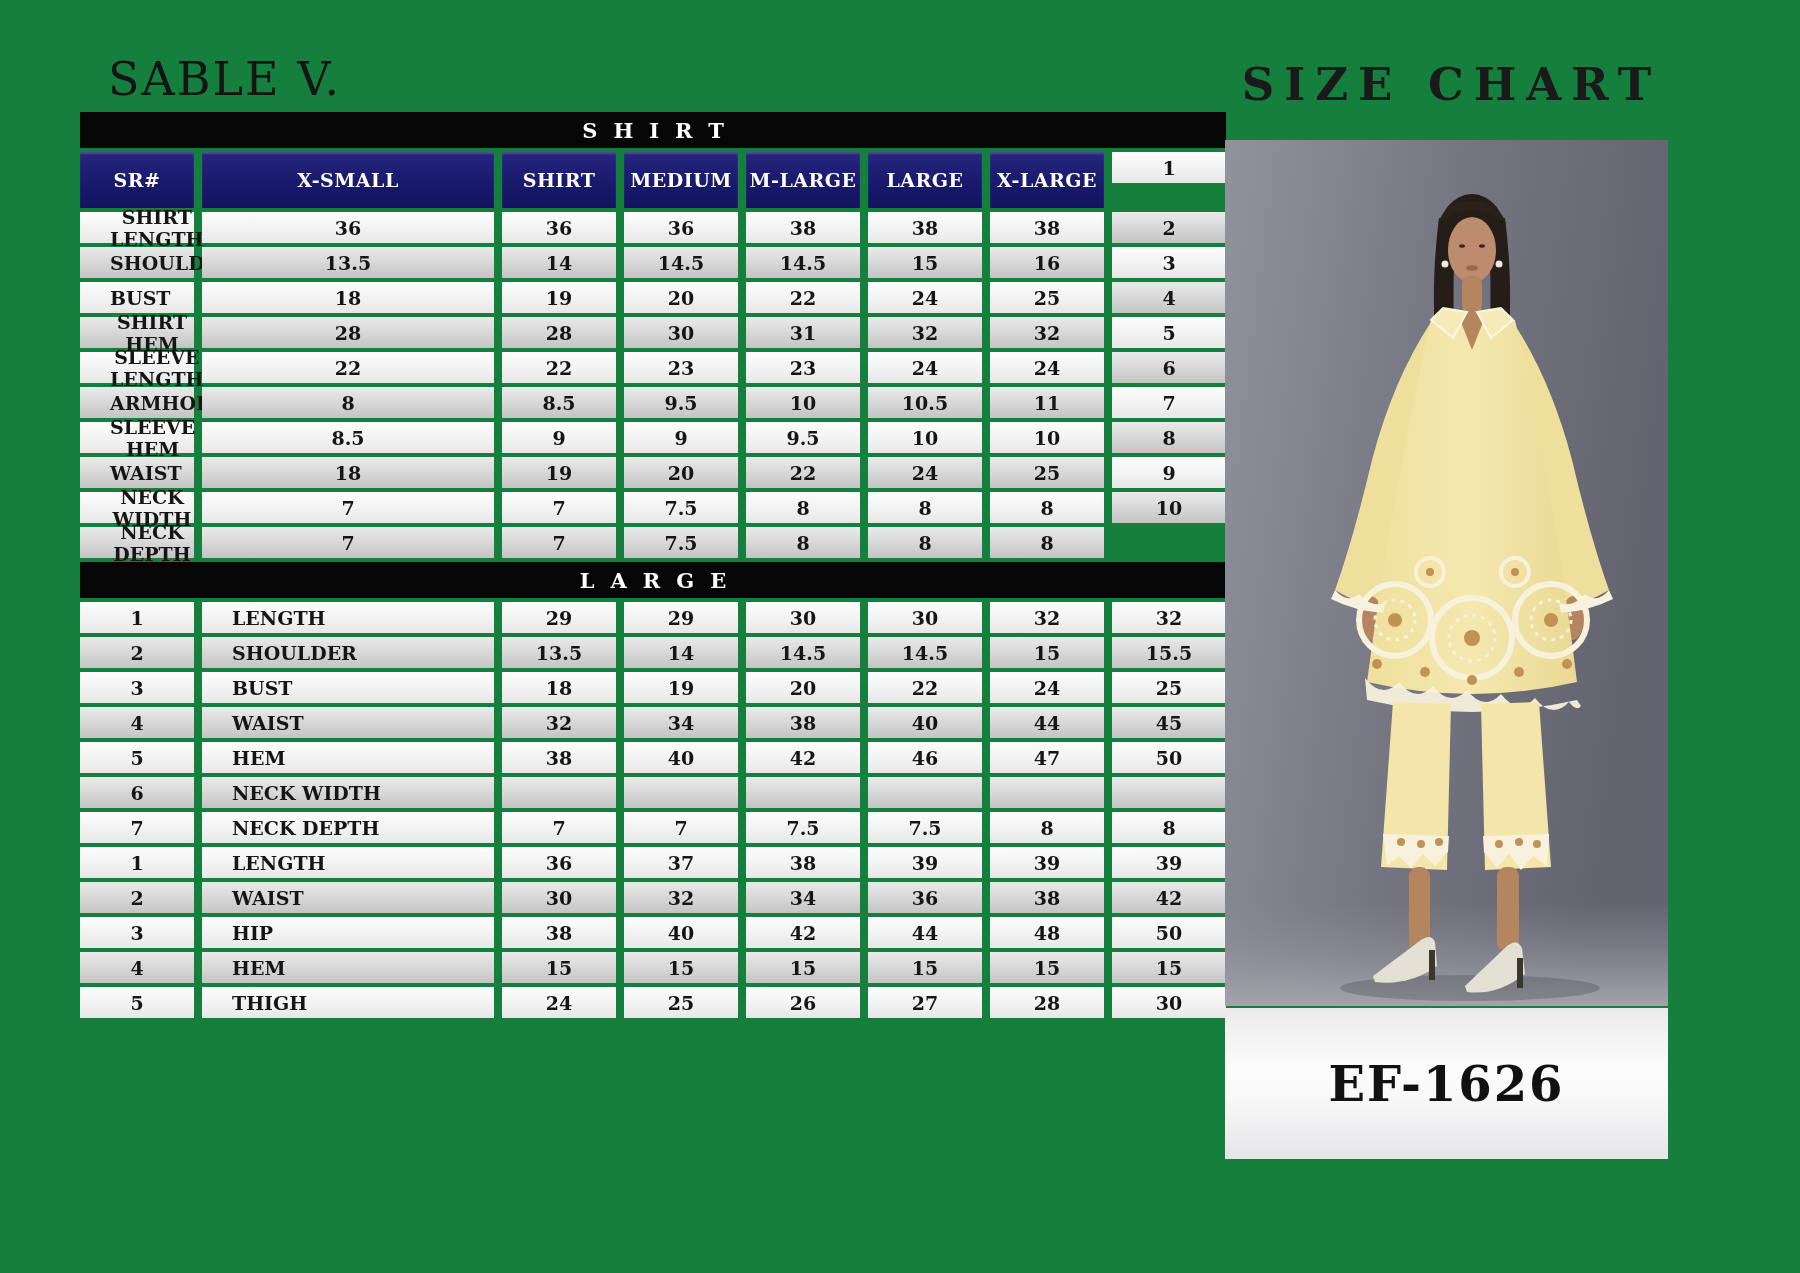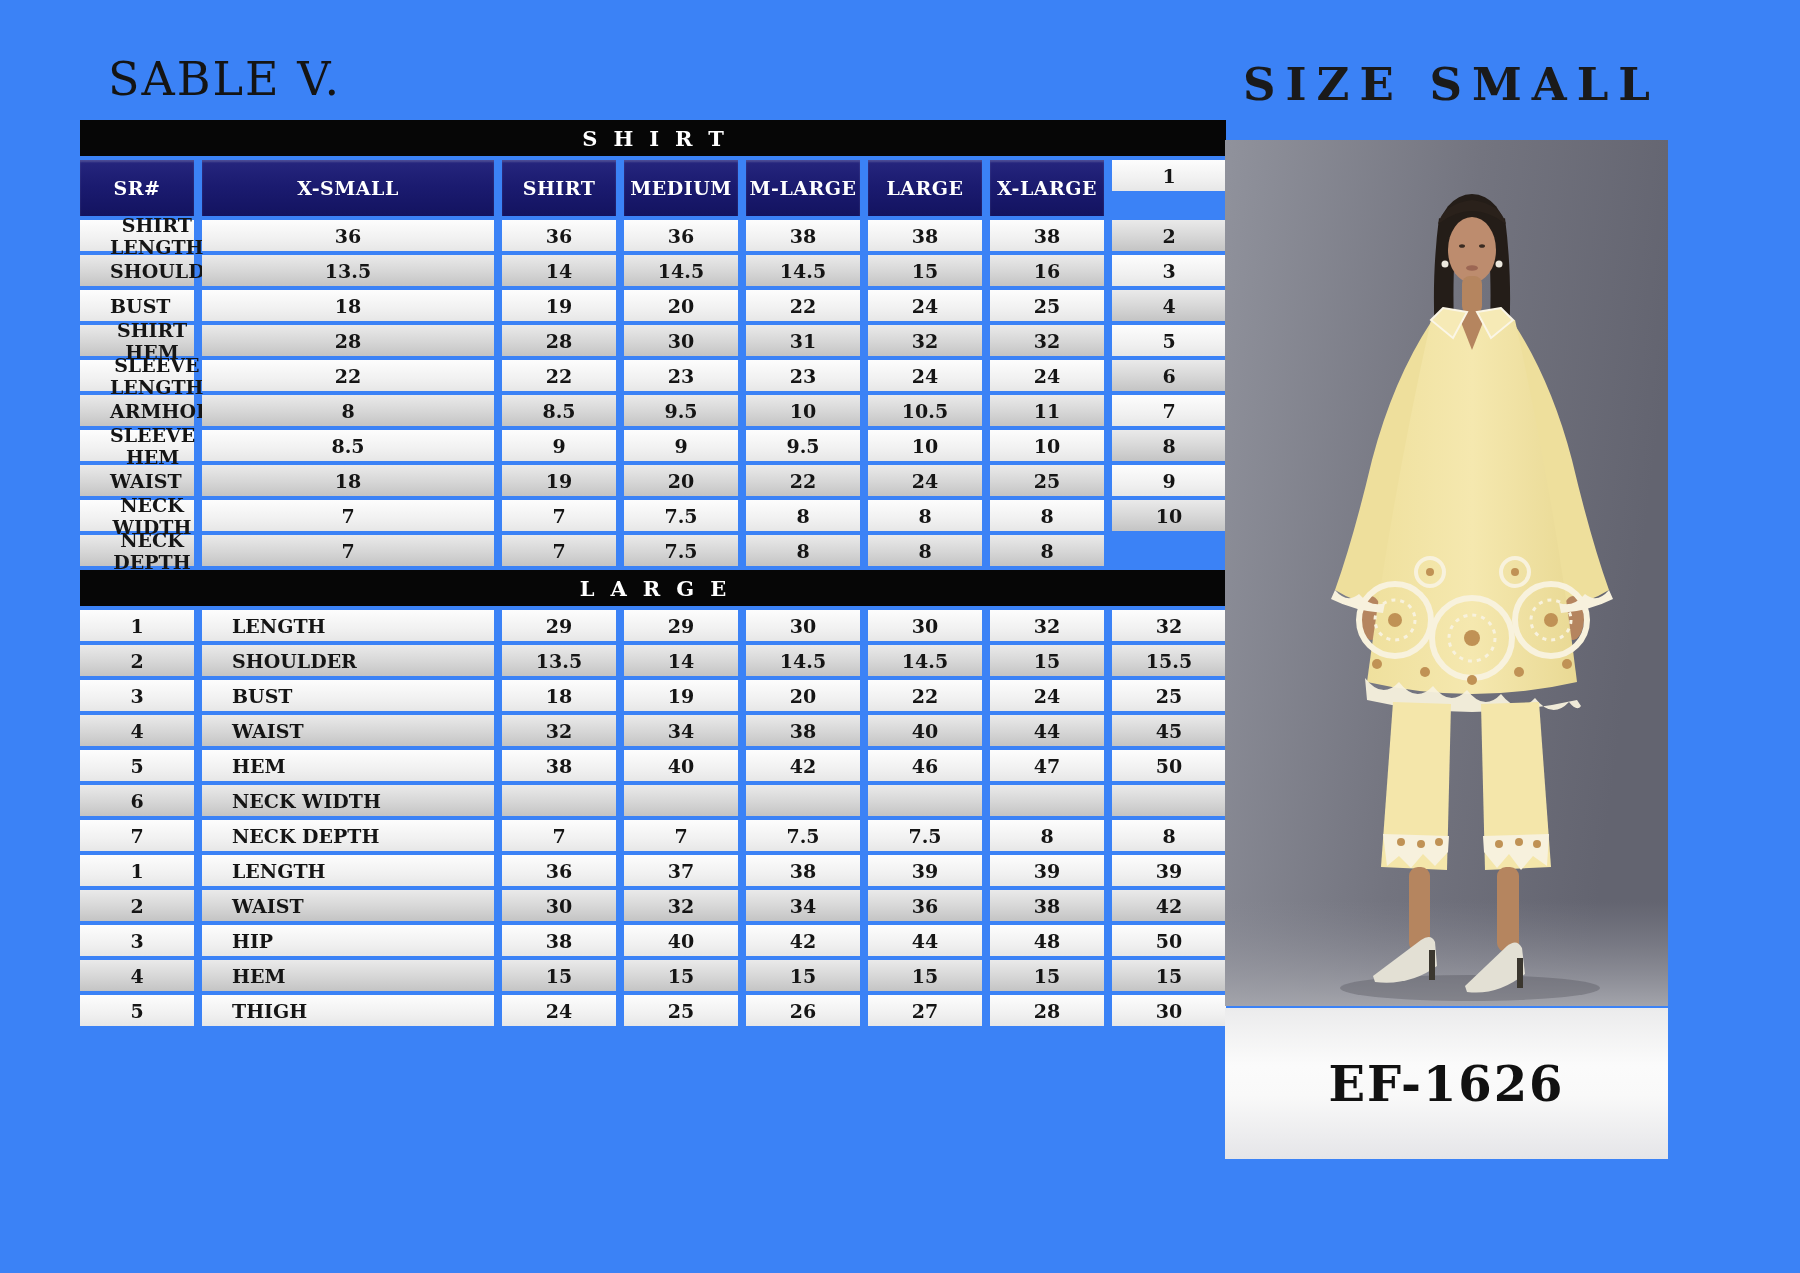--- a/index.html
+++ b/index.html
@@ -1,36 +1,36 @@
 <!DOCTYPE html>
 <html><head>
 <meta charset="utf-8">
 <style>
   html,body{margin:0;padding:0;background:#ffffff;}
   .page{
     position:relative;
     width:1800px;height:1273px;
-    background:#3b82f6;
+    background:#15803d;
     font-family:"DejaVu Serif","Liberation Serif",serif;
     overflow:hidden;
   }
   
   .brand{
     position:absolute;left:108px;top:52px;
     font-size:46px;color:#141414;letter-spacing:2px;
     font-weight:400;
   }
   .title{
     position:absolute;left:1225px;top:58px;width:443px;
     text-align:center;font-size:45px;font-weight:700;color:#1a1a1a;
     letter-spacing:10px;text-indent:10px;white-space:nowrap;
   }
   
   .tables{
-    position:absolute;left:80px;top:120px;width:1146px;
+    position:absolute;left:80px;top:112px;width:1146px;
     display:grid;
     grid-template-columns:114px 292px repeat(6,114px);
     column-gap:8px;row-gap:4px;
   }
   .bar{
     grid-column:1/-1;height:36px;
     background:#060606;color:#ffffff;
     display:flex;align-items:center;justify-content:center;
     font-size:21px;font-weight:700;
     letter-spacing:16px;text-indent:16px;
@@ -61,21 +61,21 @@
   .code-panel .code{
     font-size:48px;font-weight:700;color:#111111;letter-spacing:2px;
   }
 </style>
 </head>
 <body>
 
 <div class="page">
 
   <div class="brand">SABLE V.</div>
-  <div class="title">SIZE SMALL</div>
+  <div class="title">SIZE CHART</div>
 
   <div class="tables">
       <div class="bar">SHIRT</div>
       <div class="hcell">SR#</div>
       <div class="hcell">X-SMALL</div>
       <div class="hcell">SHIRT</div>
       <div class="hcell">MEDIUM</div>
       <div class="hcell">M-LARGE</div>
       <div class="hcell">LARGE</div>
       <div class="hcell">X-LARGE</div>

